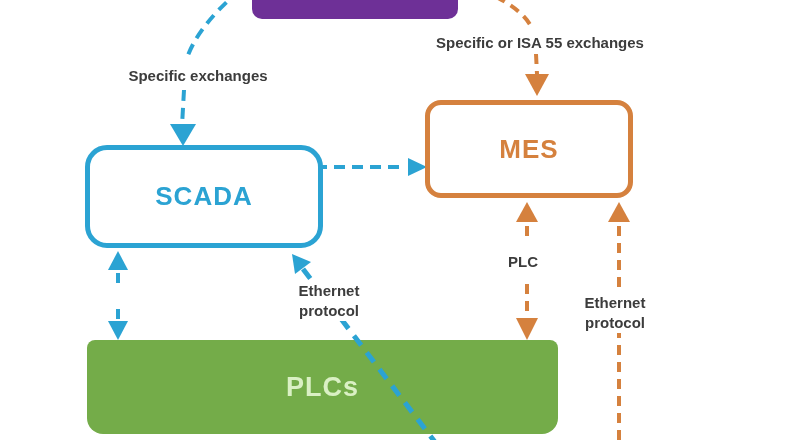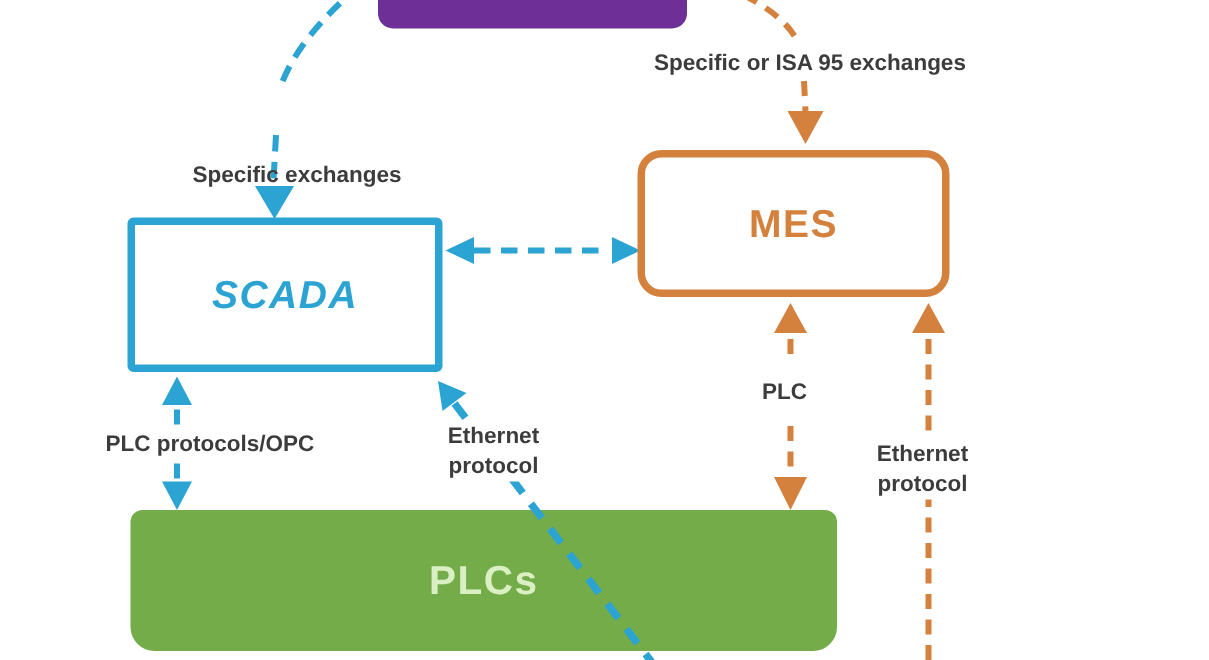--- a/index.html
+++ b/index.html
@@ -9,23 +9,23 @@
     font-family:"Liberation Sans", sans-serif;
   }
   .layer { position:absolute; left:0; top:0; }
   .box {
     position:absolute; box-sizing:border-box;
     display:flex; align-items:center; justify-content:center;
     font-family:"Liberation Sans", sans-serif; font-weight:700;
   }
   .purple-box { left:252px; top:-14px; width:206px; height:33px;
     background:var(--purple); border-radius:10px; }
-  .scada-box { left:85px; top:145px; width:210px; height:103px;
-    background:#fff; border:5px solid var(--blue); border-radius:4px;
-    color:var(--blue); font-size:26px; letter-spacing:1px;font-style:italic; }
+  .scada-box { left:85px; top:145px; width:238px; height:103px;
+    background:#fff; border:5px solid var(--blue); border-radius:22px;
+    color:var(--blue); font-size:26px; letter-spacing:1px; }
   .mes-box { left:425px; top:100px; width:208px; height:98px;
     background:#fff; border:5px solid var(--orange); border-radius:16px;
     color:var(--orange); font-size:26px; letter-spacing:1px; }
   .plcs-box { left:87px; top:340px; width:471px; height:94px;
     background:var(--green); border-radius:8px 8px 16px 16px;
     color:var(--greenText); font-size:27px; letter-spacing:1px; }
   svg.layer { width:806px; height:440px; }
   .db { stroke:var(--blue); stroke-width:4; fill:none; stroke-dasharray:11 7; }
   .db.thick { stroke-width:5; stroke-dasharray:12 9; }
   .do { stroke:var(--orange); stroke-width:4; fill:none; stroke-dasharray:10 7; }
@@ -83,23 +83,22 @@
   <div class="box purple-box">
     <span></span>
   </div>
   <div class="box scada-box">
     <span>SCADA</span>
   </div>
   <div class="box mes-box">
     <span>MES</span>
   </div>
 
-  <div class="lbl" style="left:198px; top:75px;margin-top:42px;">Specific exchanges</div>
-  <div class="lbl" style="left:540px; top:42px;">Specific or ISA 95 exchanges</div>
-  <div class="lbl" style="left:140px; top:296px;">PLC protocols/OPC</div>
+  <div class="lbl" style="left:198px; top:75px;">Specific exchanges</div>
+  <div class="lbl" style="left:540px; top:42px;">Specific or ISA 55 exchanges</div>
   <div class="lbl bg" style="left:329px; top:301px;">
     <span class="ln">Ethernet</span>
     <span class="ln">protocol</span>
   </div>
   <div class="lbl" style="left:523px; top:262px;">
     <span class="ln">PLC</span>
   </div>
   <div class="lbl bg" style="left:615px; top:313px;">
     <span class="ln">Ethernet</span>
     <span class="ln">protocol</span>

